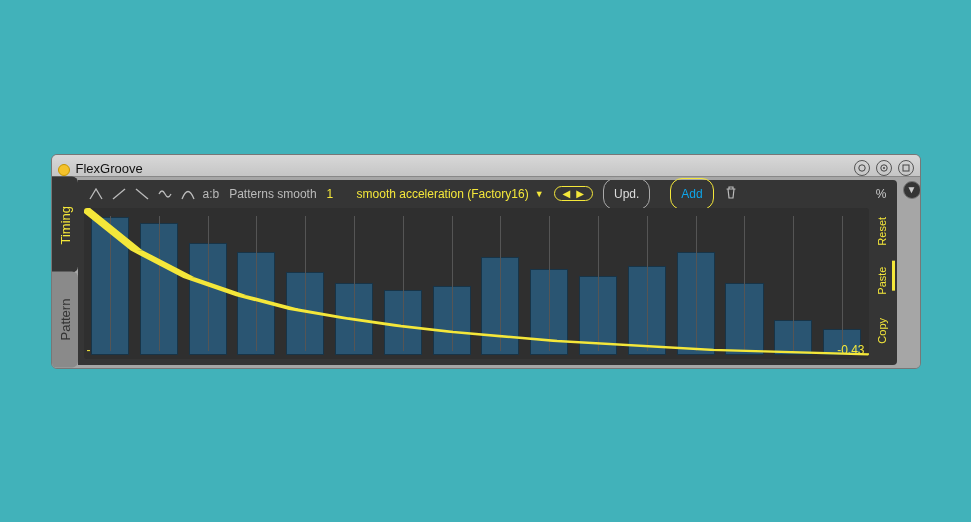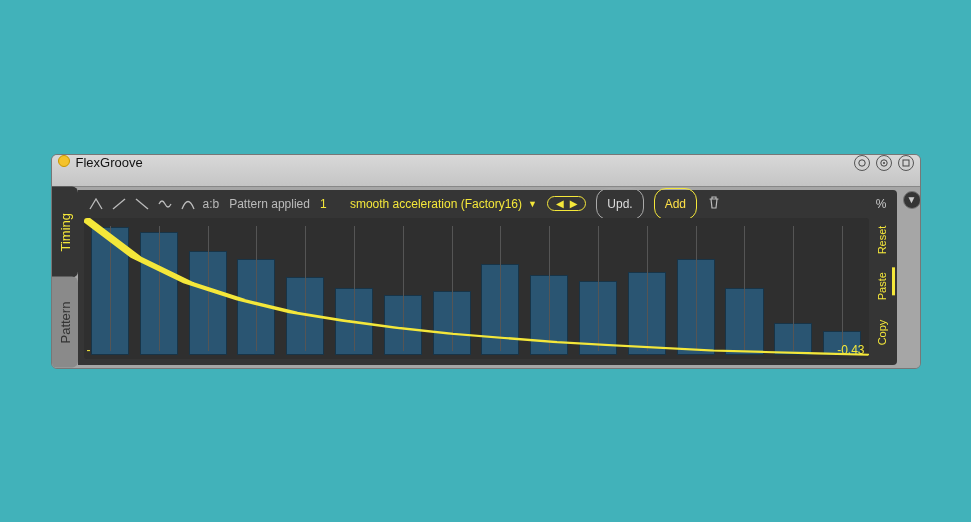--- a/index.html
+++ b/index.html
@@ -18,24 +18,24 @@
     height: 215px;
     background: #a6a6a6;
     border: 1px solid #777;
     border-radius: 6px;
     display: flex;
     flex-direction: column;
     overflow: hidden;
   }
   
   .titlebar {
-    height: 32px;
+    height: 22px;
     background: linear-gradient(#d8d8d8,#c5c5c5);
     display: flex;
-    align-items: flex-start;
+    align-items: flex-end;
     padding: 0 6px;
     gap: 6px;
     font-size: 13px;
     color: #111;
     border-bottom: 1px solid #888;
   }
   .titlebar .dot {
     width: 12px; height: 12px; border-radius: 50%;
     background: #f4c22b; border: 1px solid #c79600;
   }
@@ -107,21 +107,21 @@
   }
   .preset .tri { font-size: 9px; }
   .nav-arrows {
     border: 1px solid #f4e73a; border-radius: 10px; padding: 1px 8px;
     color: #f4e73a; display: flex; gap: 6px; font-size: 10px;
   }
   .pillbtn {
     border: 1px solid #aaa; border-radius: 12px; padding: 8px 10px; color: #ddd;
     background: transparent; font-size: 12px;
   }
-  .pillbtn.accent { border-color: #f4e73a; color: #fde047; }
+  .pillbtn.accent { border-color: #f4e73a; color: #0ea5e9; margin-left: 10px; }
   .trash { color: #bbb; font-size: 14px; }
   .pct { color:#ccc; margin-left:auto; }
 
   
   .content {
     flex: 1;
     display: flex;
     padding: 0 6px 6px 6px;
     gap: 4px;
   }
@@ -285,21 +285,21 @@
                 <path d="M1 6 Q4 0 7 6 T13 6" fill="none" stroke="#bbb" stroke-width="1.3"></path>
               </svg>
             </span>
           <span>
               <svg width="14" height="12" viewBox="0 0 14 12">
                 <path d="M1 11 Q7 -4 13 11" fill="none" stroke="#bbb" stroke-width="1.3"></path>
               </svg>
             </span>
           <span style="color:#bbb;width:auto;">a:b</span>
         </div>
-        <span class="label">Pattern applied</span>
+        <span class="label">Patterns smooth</span>
         <span class="count">1</span>
         <div class="preset">
           <span>smooth acceleration (Factory16)</span>
           <span class="tri">▼</span>
         </div>
         <div class="nav-arrows">
           <span>◀</span>
           <span>▶</span>
         </div>
         <button class="pillbtn">Upd.</button>

